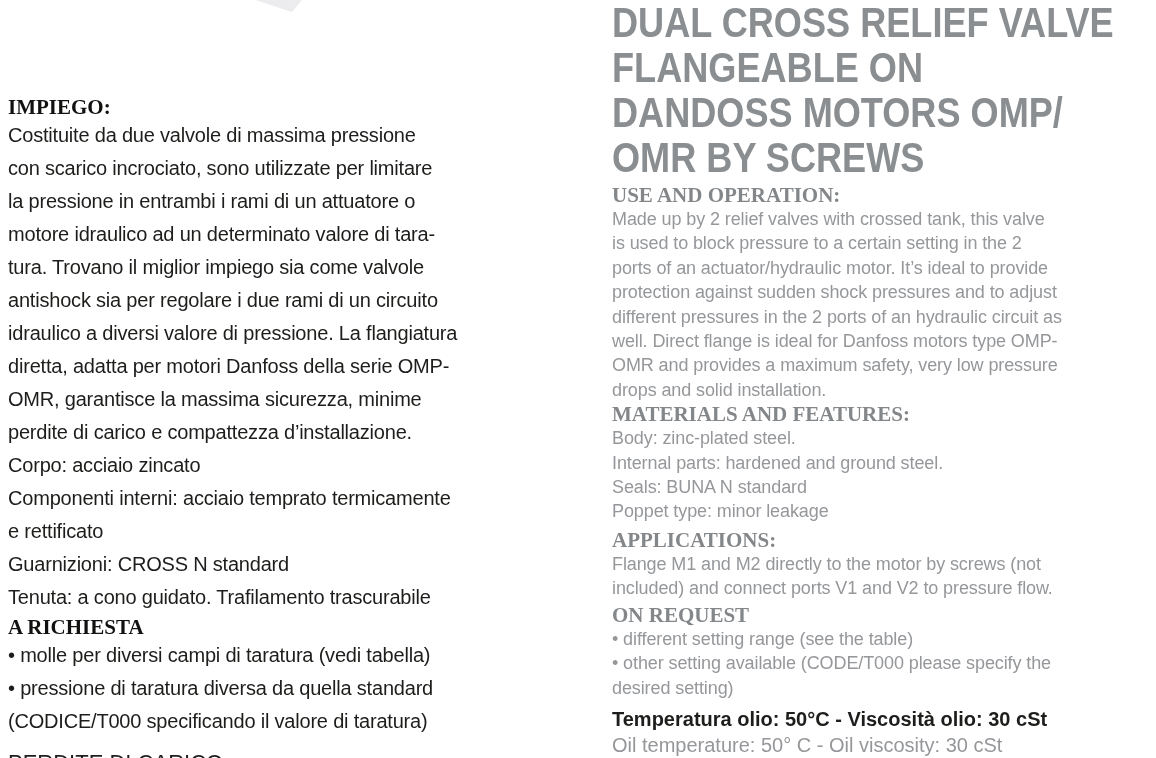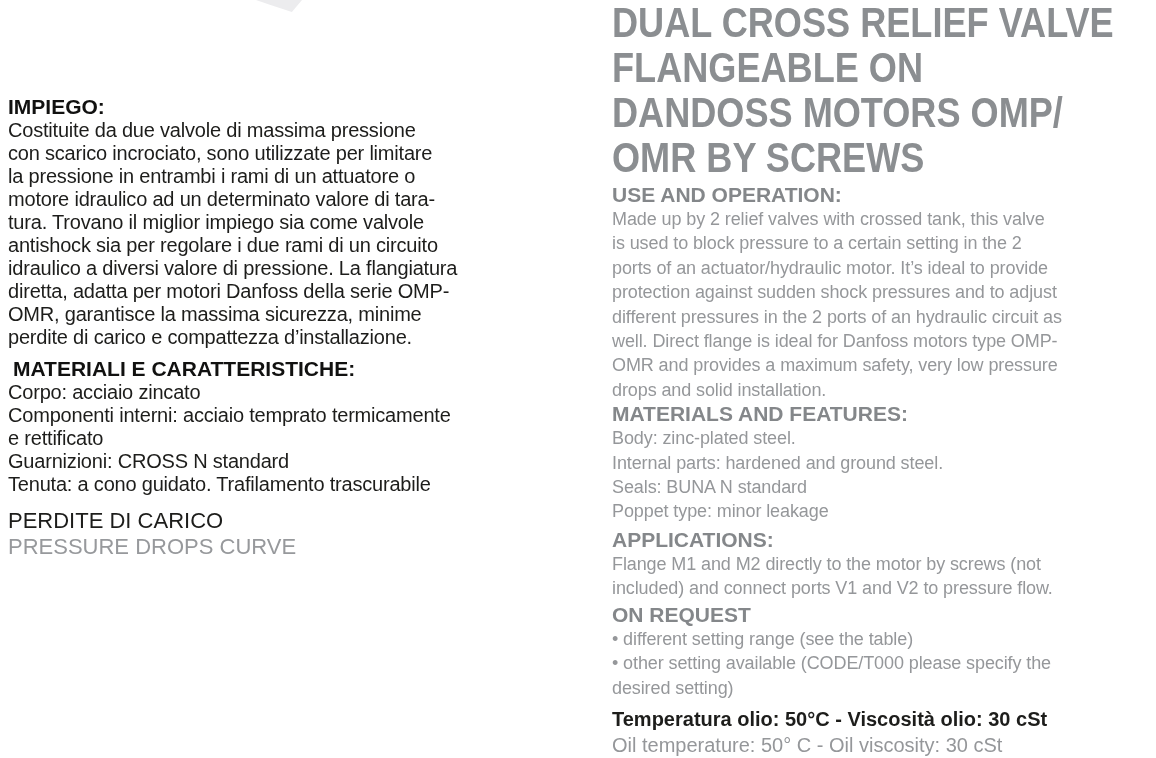--- a/index.html
+++ b/index.html
@@ -13,27 +13,28 @@
   }
   .col { position: absolute; top: 0; }
   .col-left  { left: 8px;   width: 596px; color: #1d1d1b; }
   .col-right { left: 612px; width: 560px; }
 
   .heading {
     font-weight: 700;
     font-size: 21px;
     line-height: 24px;
     white-space: pre;
+    font-family: Liberation Serif, serif;
   }
   .col-left .heading { color: #111110; }
   .col-right .heading { color: #84878a; }
 
   .body-text {
     font-size: 20px;
-    line-height: 23px;
+    line-height: 33px;
     white-space: pre;
     letter-spacing: -0.2px;
   }
   .col-right .body-text {
     font-size: 18px;
     line-height: 24.4px;
     color: #95979a;
     letter-spacing: -0.1px;
   }
 
@@ -111,28 +112,33 @@
 la pressione in entrambi i rami di un attuatore o
 motore idraulico ad un determinato valore di tara-
 tura. Trovano il miglior impiego sia come valvole
 antishock sia per regolare i due rami di un circuito
 idraulico a diversi valore di pressione. La flangiatura
 diretta, adatta per motori Danfoss della serie OMP-
 OMR, garantisce la massima sicurezza, minime
 perdite di carico e compattezza d’installazione.</div>
   </div>
   <div class="l-sec2">
-    <div class="heading">MATERIALI E CARATTERISTICHE:</div>
     <div class="body-text">Corpo: acciaio zincato
 Componenti interni: acciaio temprato termicamente
 e rettificato
 Guarnizioni: CROSS N standard
 Tenuta: a cono guidato. Trafilamento trascurabile</div>
   </div>
   <div class="l-sec3">
+  </div>
+  <div class="l-sec4">
+    <div class="heading">A RICHIESTA</div>
+    <div class="body-text">• molle per diversi campi di taratura (vedi tabella)
+• pressione di taratura diversa da quella standard
+(CODICE/T000 specificando il valore di taratura)</div>
   </div>
   <div class="chart-caption-it">PERDITE DI CARICO</div>
   <div class="chart-caption-en">PRESSURE DROPS CURVE</div>
 </div>
 
 <div class="col col-right">
   <div class="page-title">DUAL CROSS RELIEF VALVE
 FLANGEABLE ON
 DANDOSS MOTORS OMP/
 OMR BY SCREWS</div>

